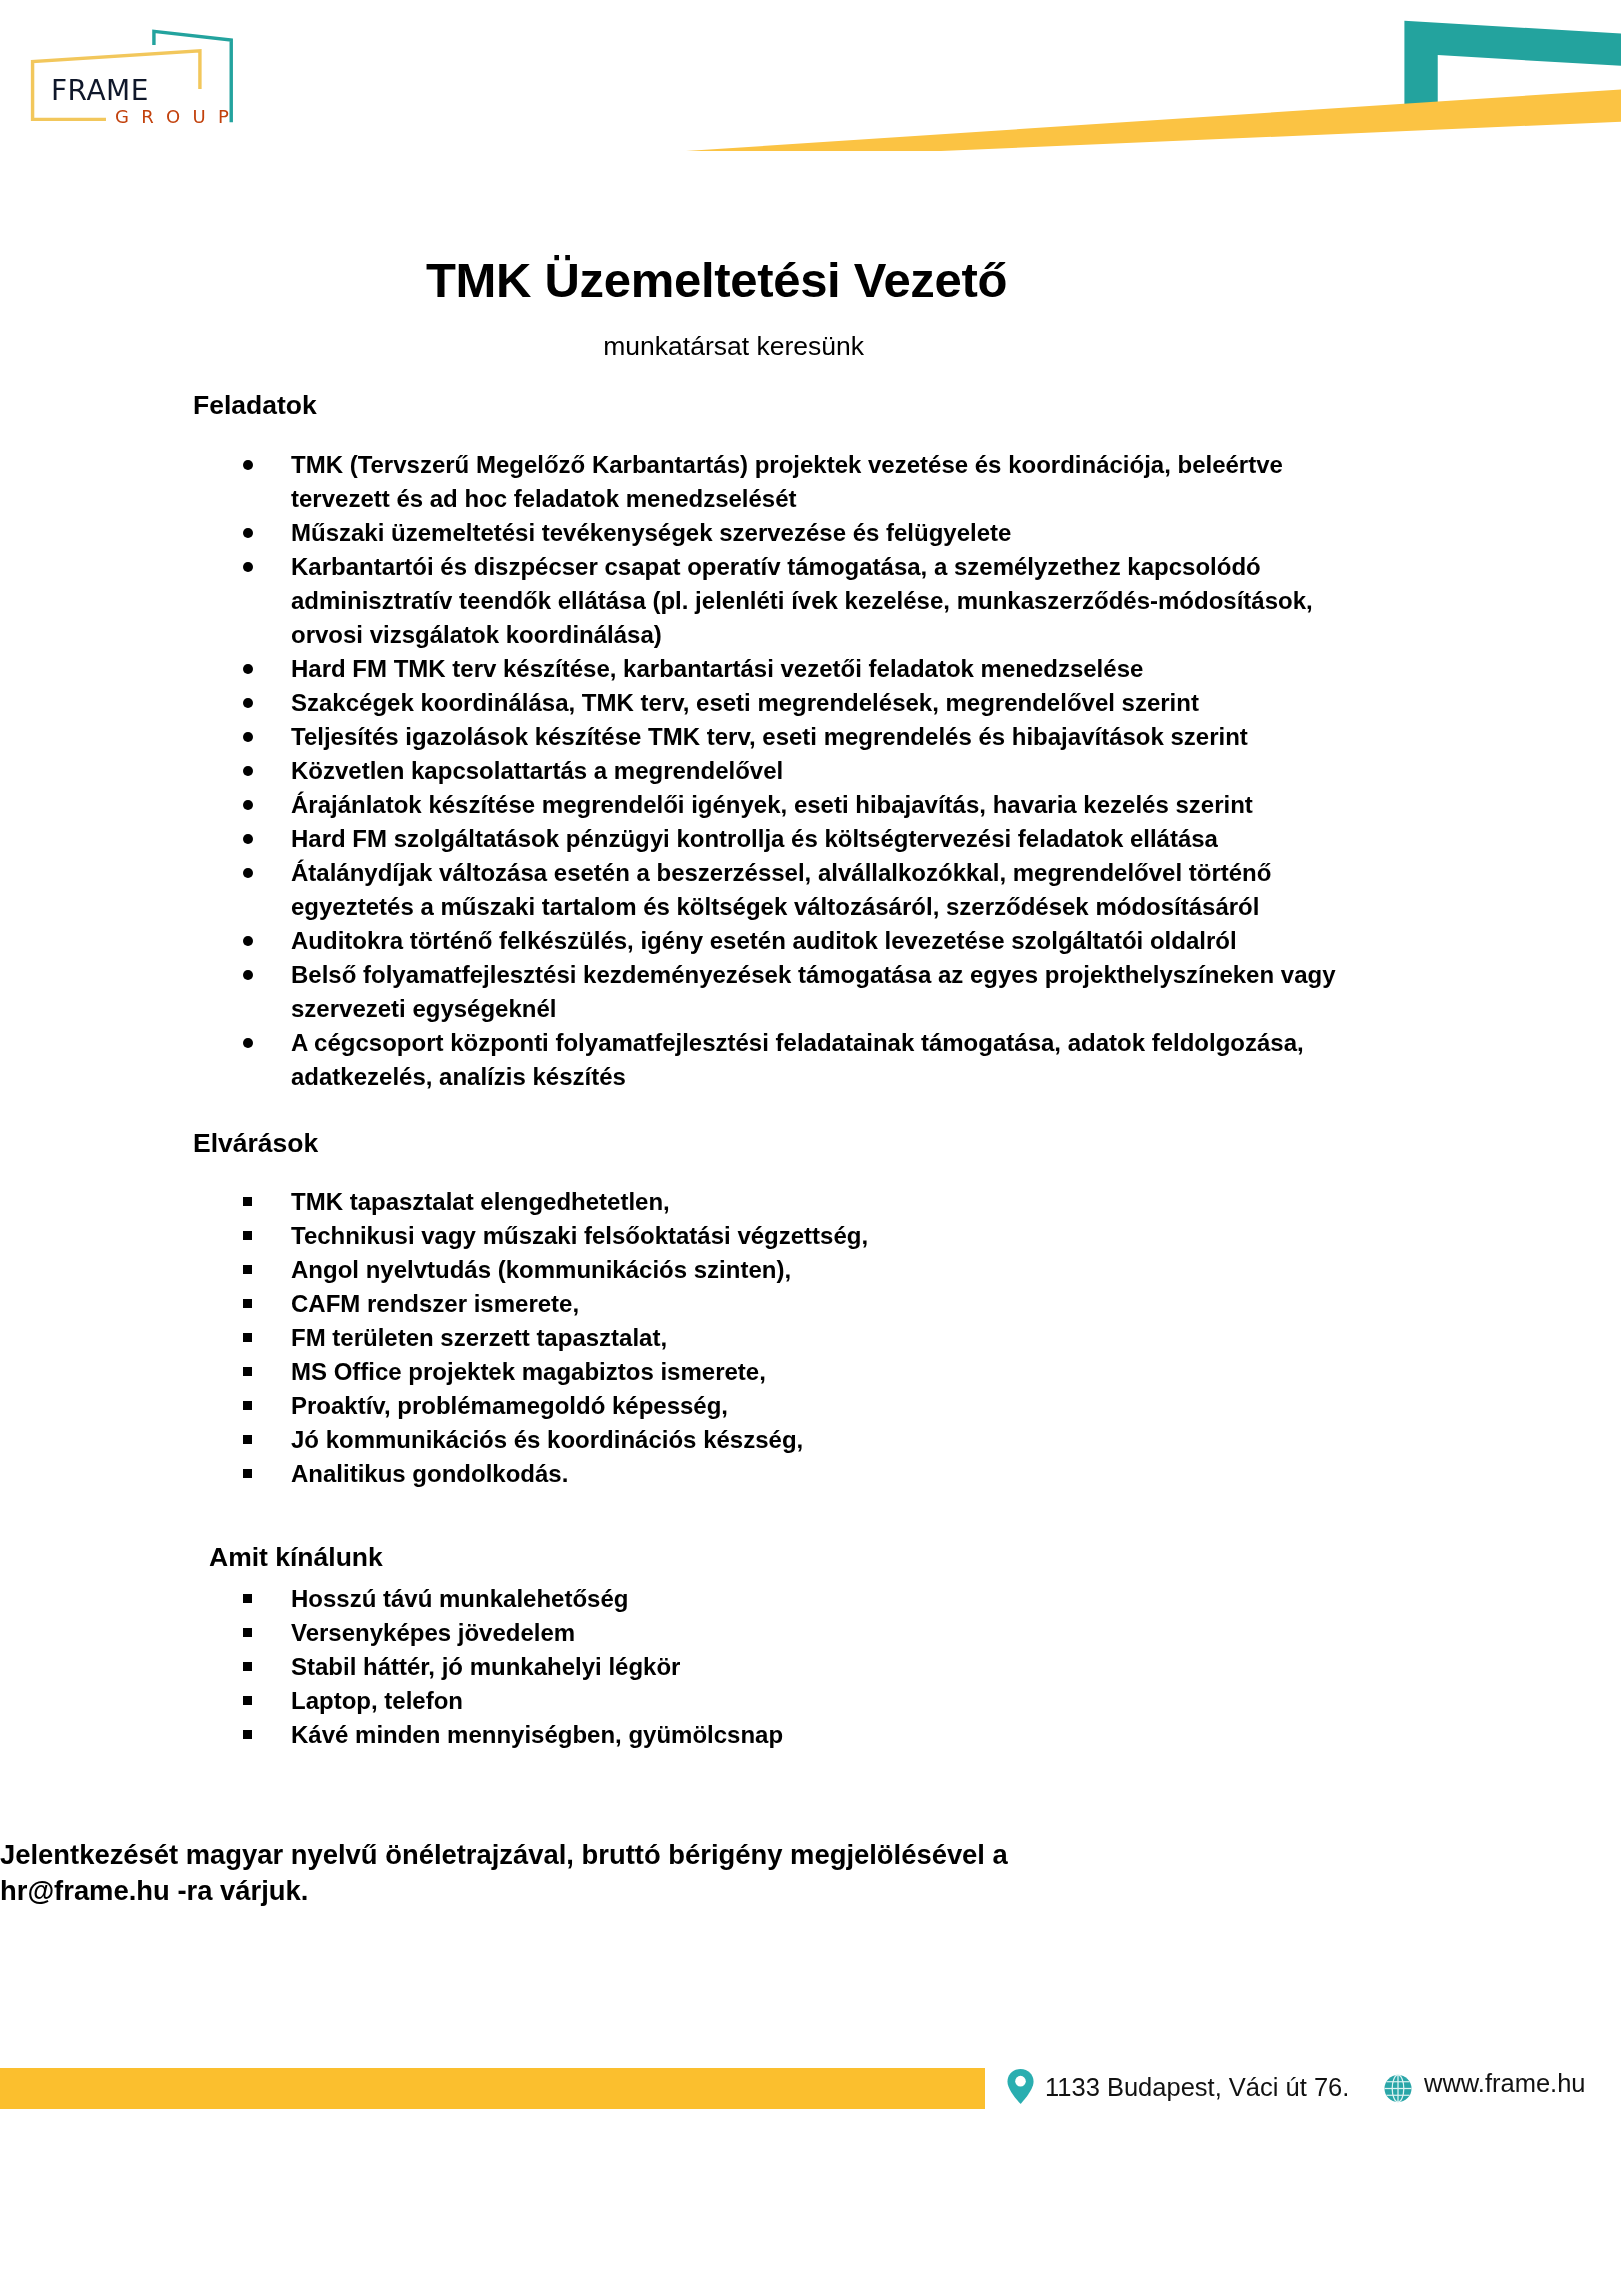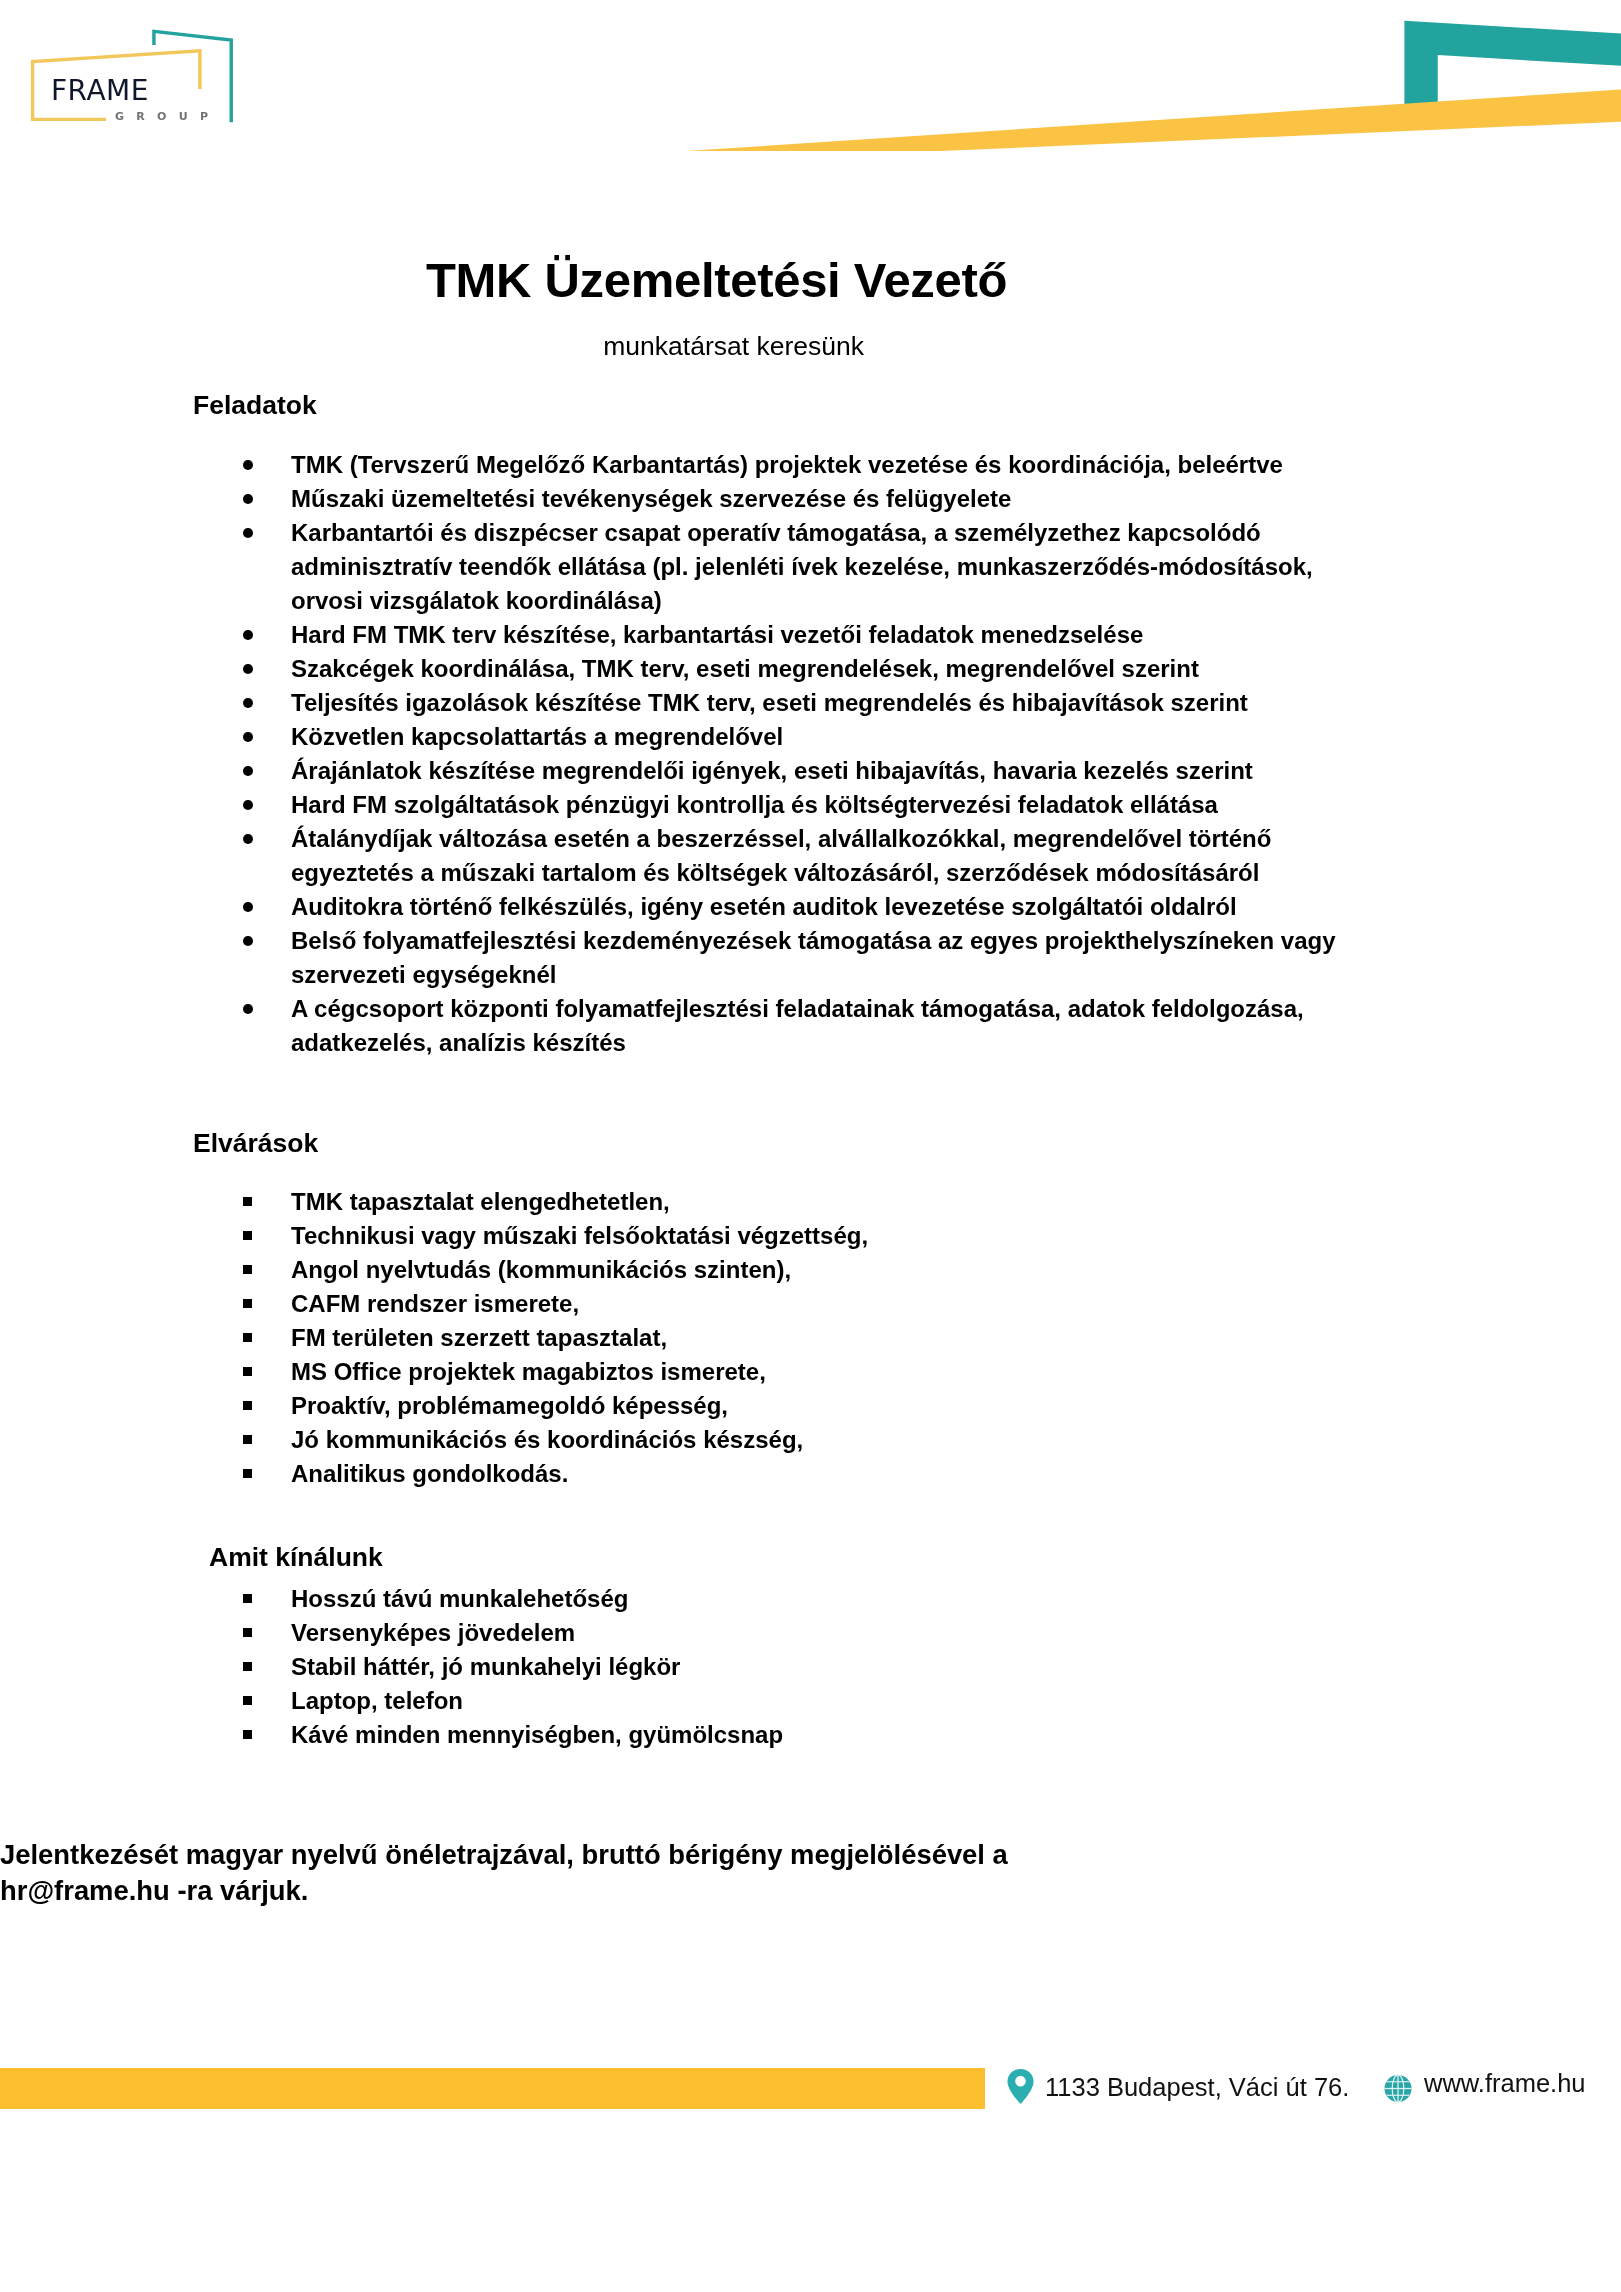--- a/index.html
+++ b/index.html
@@ -3,21 +3,21 @@
 <meta charset="utf-8">
 <style>
   html, body { margin:0; padding:0; background:#ffffff; }
   body { width:1621px; height:2293px; position:relative; overflow:hidden;
          font-family:"Liberation Sans", sans-serif; color:#000; }
   .abs { position:absolute; }
   svg { display:block; }
   .logo-frame { position:absolute; left:51px; top:77px; font-family:"DejaVu Sans", sans-serif;
                 font-size:28px; line-height:28px; letter-spacing:0.5px; color:#0f172a; font-weight:normal; }
   .logo-group { position:absolute; left:115px; top:110px; font-family:"DejaVu Sans", sans-serif;
-                font-size:11px; line-height:13.7px; font-weight:bold; letter-spacing:12.3px; color:#737373; }
+                font-size:18px; line-height:13.7px; font-weight:normal; letter-spacing:12.3px; color:#c2410c; }
   .title { position:absolute; left:0; width:1439px; top:253px; text-align:center;
            font-size:49px; line-height:55px; font-weight:bold; letter-spacing:-0.3px; padding-right:5.9px; box-sizing:border-box; }
   .subtitle { position:absolute; left:0; width:1483px; top:331px; text-align:center;
               font-size:26.5px; line-height:31px; padding-right:15.7px; box-sizing:border-box; }
   .section-heading { position:absolute; left:193px; font-size:26.5px; line-height:31px; font-weight:bold; }
   .list { position:absolute; left:0; margin:0; padding:0; list-style:none; }
   .list li { position:relative; padding-left:291px; font-size:24px; line-height:34px; white-space:nowrap; }
   .list li .bullet-dot { position:absolute; left:243px; top:11.8px; width:9.8px; height:9.8px; border-radius:50%; background:#000; }
   .list li .bullet-square { position:absolute; left:243px; top:11.8px; width:8.8px; height:8.8px; background:#000; }
   .list li .txt { display:block;font-weight:bold; }
@@ -45,20 +45,21 @@
 </div>
 
 <h1 class="title" style="margin:0">TMK Üzemeltetési Vezető</h1>
 <div class="subtitle">munkatársat keresünk</div>
 
 <h2 class="section-heading" style="margin:0;top:390px">Feladatok</h2>
 <ul class="list" style="top:448px">
   <li>
       <span class="bullet-dot"></span>
       <span class="txt">TMK (Tervszerű Megelőző Karbantartás) projektek vezetése és koordinációja, beleértve</span>
+      <span class="txt">tervezett és ad hoc feladatok menedzselését</span>
     </li>
   <li>
       <span class="bullet-dot"></span>
       <span class="txt">Műszaki üzemeltetési tevékenységek szervezése és felügyelete</span>
     </li>
   <li>
       <span class="bullet-dot"></span>
       <span class="txt">Karbantartói és diszpécser csapat operatív támogatása, a személyzethez kapcsolódó</span>
       <span class="txt">adminisztratív teendők ellátása (pl. jelenléti ívek kezelése, munkaszerződés-módosítások,</span>
       <span class="txt">orvosi vizsgálatok koordinálása)</span>

